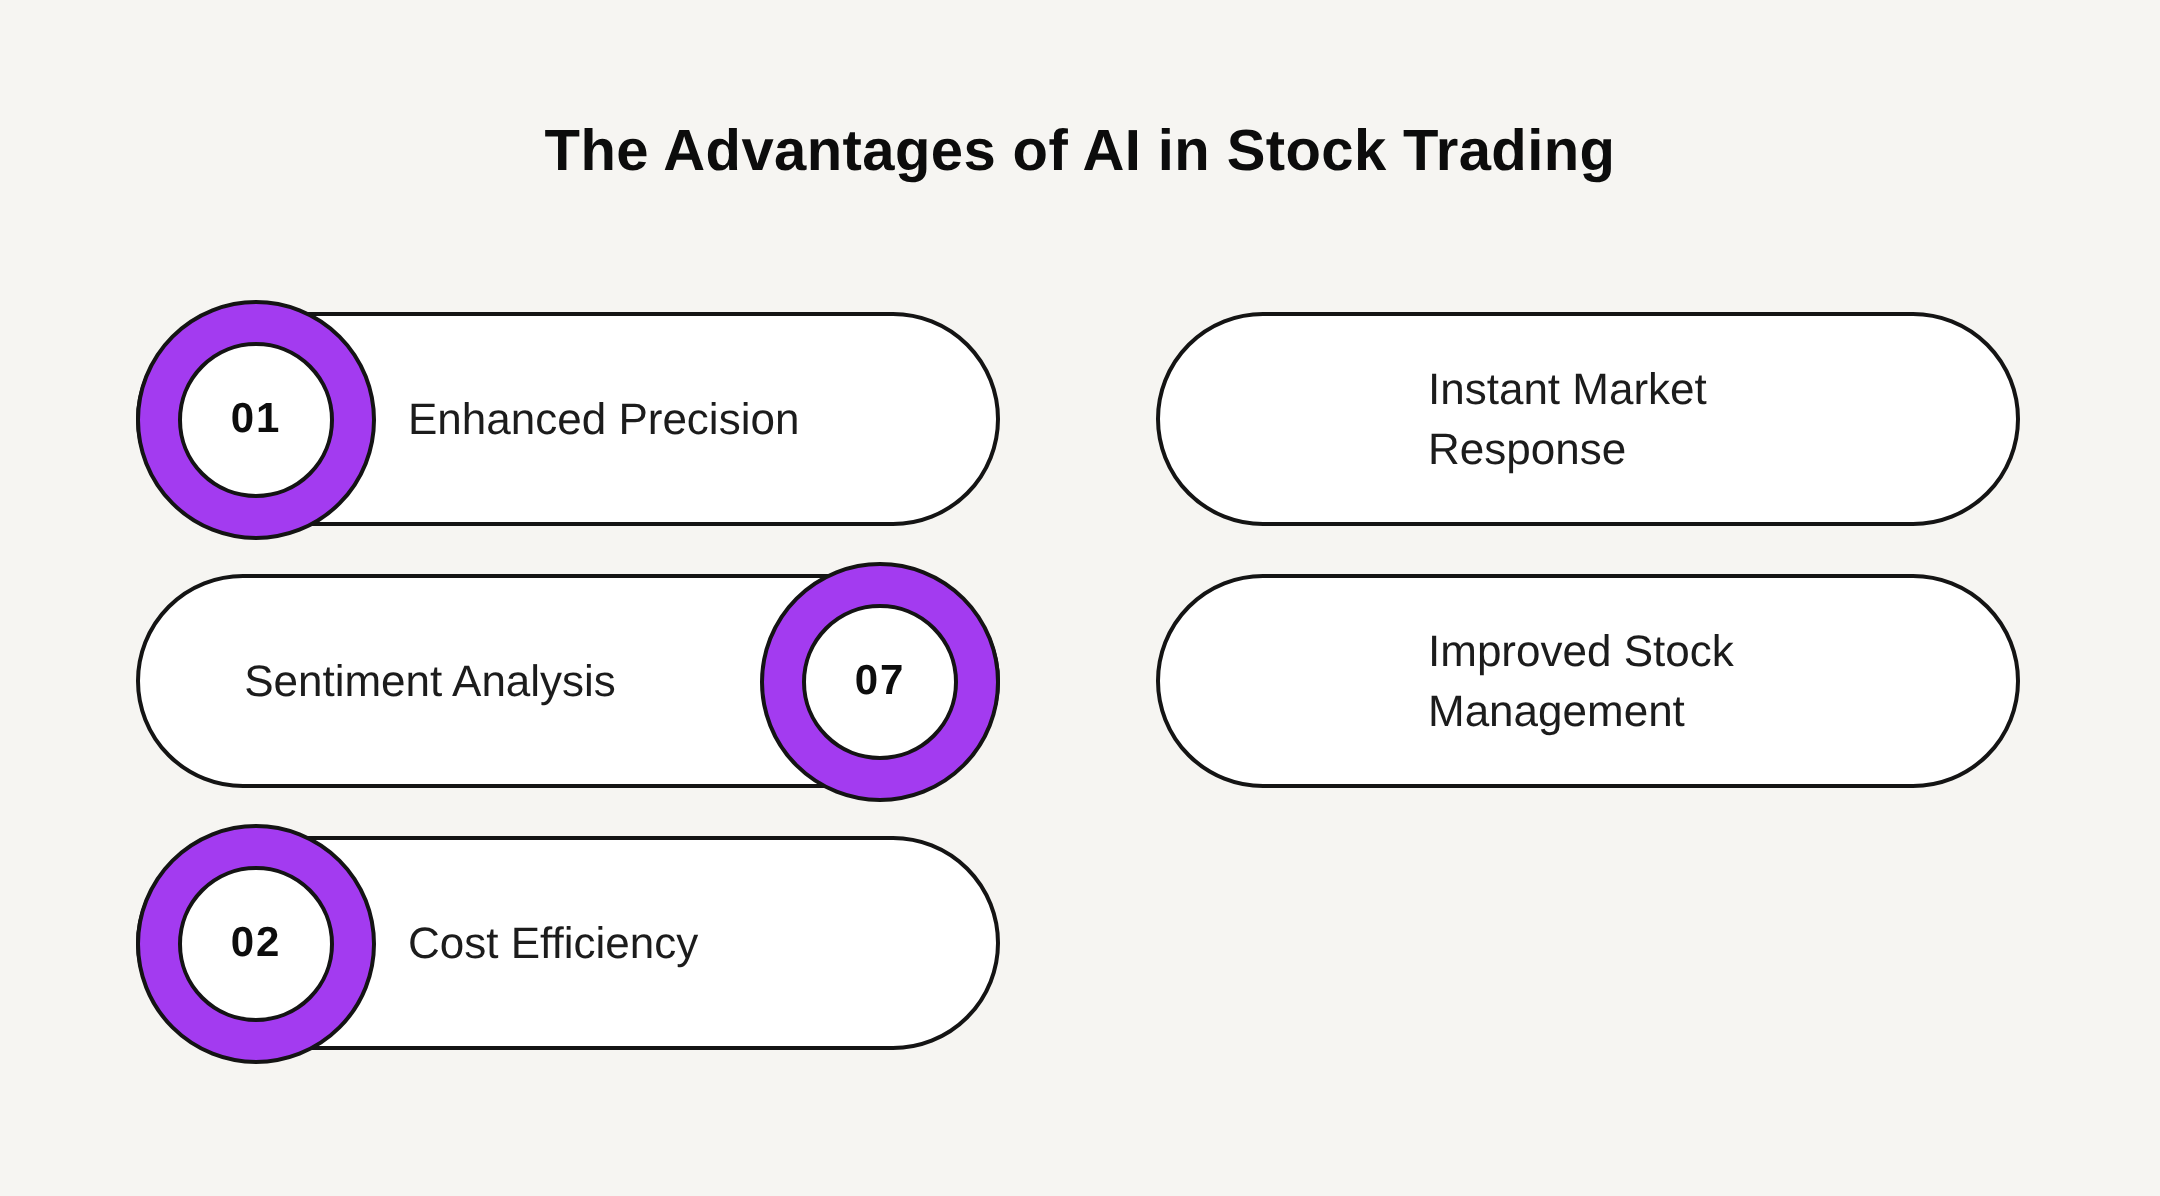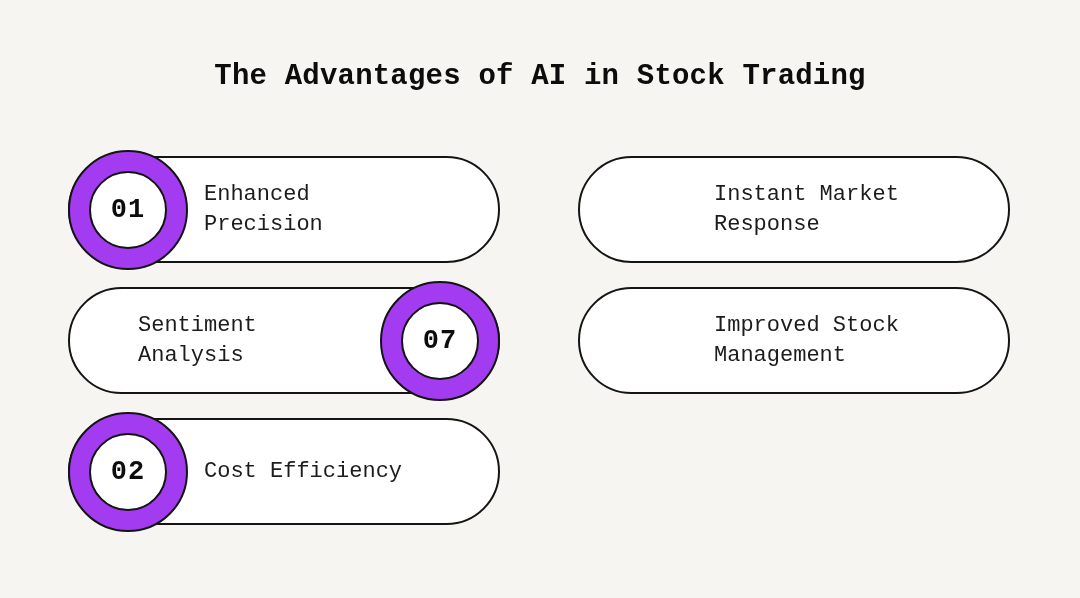--- a/index.html
+++ b/index.html
@@ -1,20 +1,20 @@
 <!DOCTYPE html>
 <html style="--accent: #A33BF0;"><head>
 <meta charset="utf-8">
 <style>
   html, body { margin:0; padding:0; }
   .canvas {
     position:relative;
     width:1080px; height:598px;
     background:#F6F5F2;
-    font-family:Liberation Mono, monospace;
+    font-family:Liberation Sans, sans-serif;
     overflow:hidden;
   }
   .title {
     position:absolute;
     top:60px; left:0; width:100%;
     text-align:center;
     font-size:29px;
     font-weight:700;
     color:#0C0C0C;
     letter-spacing:0.2px;
@@ -30,21 +30,21 @@
   .card { position:relative; width:432px; height:120px; }
   .capsule {
     position:absolute; left:0; right:0; top:6px; height:107px;
     background:#FFFFFF;
     border:2px solid #141414;
     border-radius:54px;
     box-sizing:border-box;
     display:flex; align-items:center;
   }
   .card.left  .capsule { padding-left:134px; }
-  .card.right .capsule { justify-content:flex-end; padding-right:138px; }
+  .card.right .capsule { justify-content:center; padding-right:138px; }
   .badge {
     position:absolute; top:0;
     width:120px; height:120px;
     box-sizing:border-box;
     border-radius:50%;
     background:var(--accent, #A33BF0);
     border:2px solid #141414;
     display:flex; align-items:center; justify-content:center;
     z-index:2;
   }
@@ -52,21 +52,21 @@
   .card.right .badge { right:0; }
   .badge-inner {
     width:78px; height:78px;
     box-sizing:border-box;
     border-radius:50%;
     background:#FFFFFF;
     border:2px solid #141414;
     display:flex; align-items:center; justify-content:center;
   }
   .badge-num {
-    font-size:27px;
+    font-size:21px;
     font-weight:700;
     color:#0D0D0D;
     letter-spacing:1px;
   }
   .label {
     font-size:22px;
     line-height:30px;
     color:#1C1C1C;
     max-width:222px;
   }

